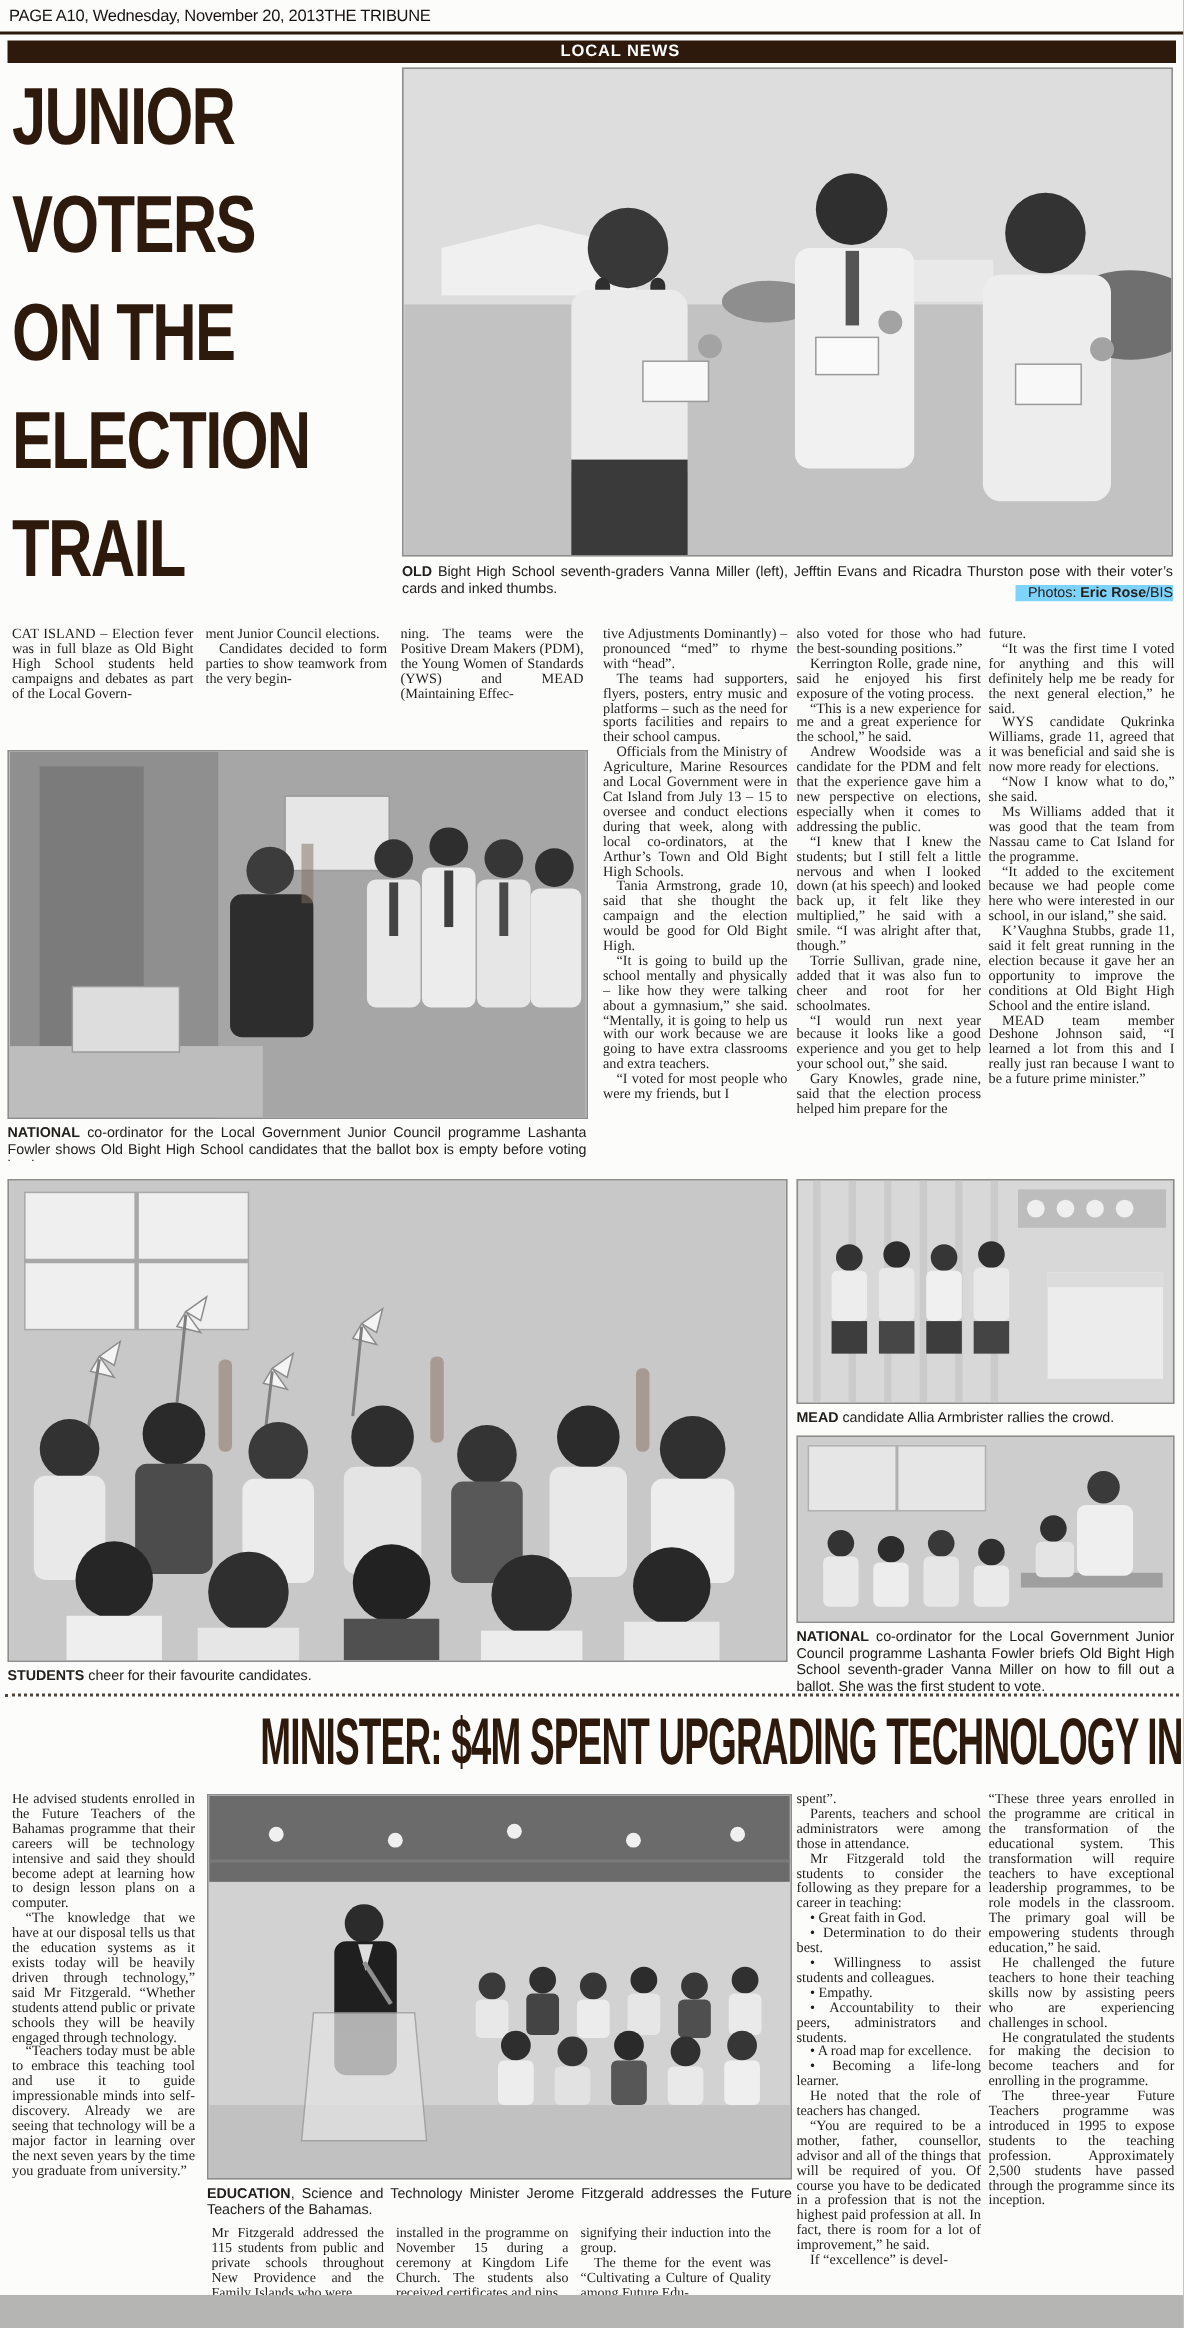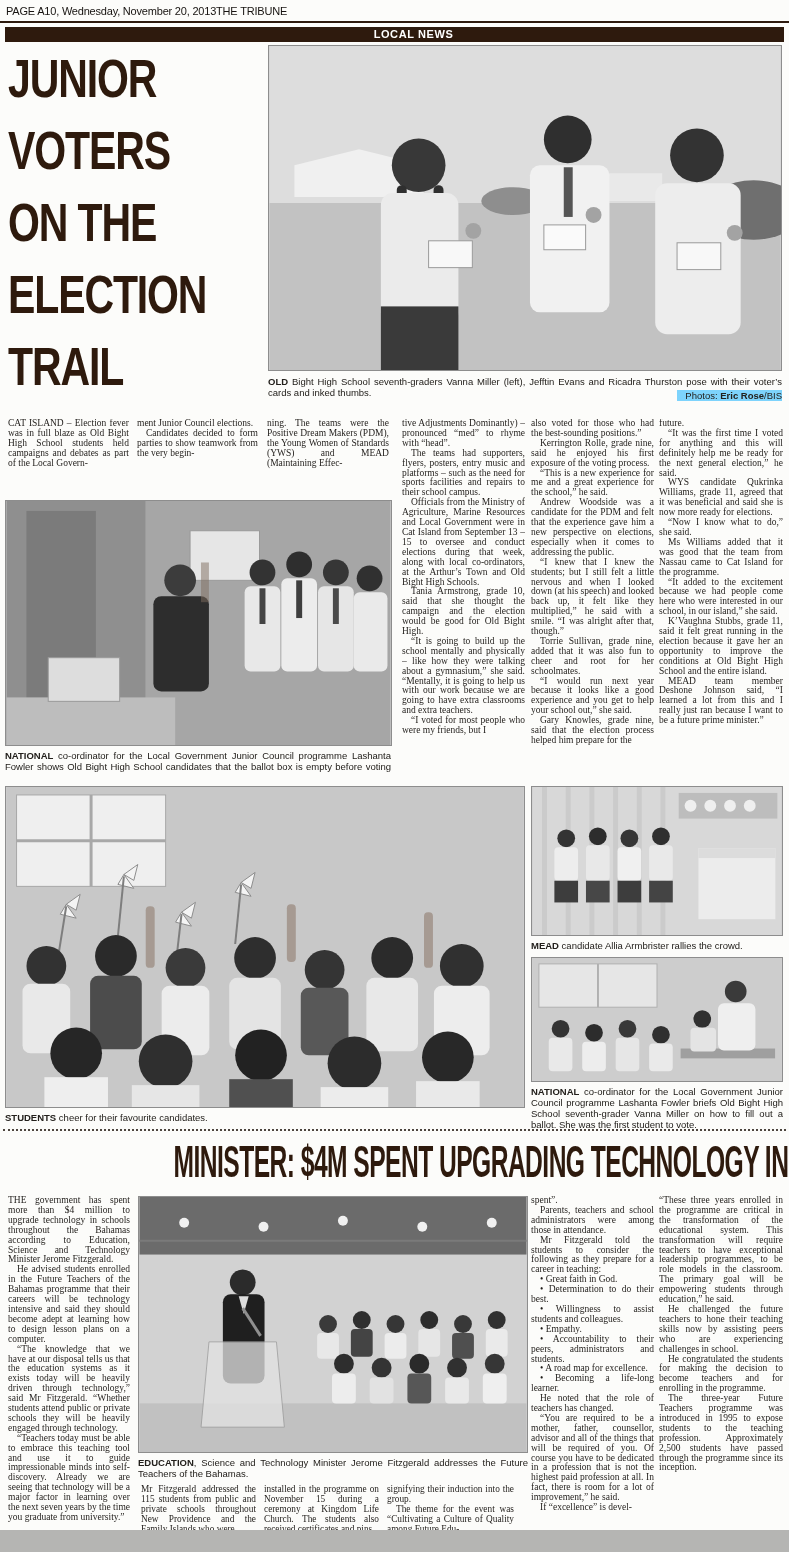--- a/index.html
+++ b/index.html
@@ -111,21 +111,21 @@
   <div class="abs col" style="left:137px; top:419px; width:121px; height:84px;">
       <p>ment Junior Council elections.</p>
       <p>Candidates decided to form parties to show teamwork from the very begin-</p>
     </div>
   <div class="abs col" style="left:267px; top:419px; width:122px; height:80px;">
       <p>ning. The teams were the Positive Dream Makers (PDM), the Young Women of Standards (YWS) and MEAD (Maintaining Effec-</p>
     </div>
   <div class="abs col" style="left:402px; top:419px; width:123px; height:330px;">
       <p>tive Adjustments Dominantly) – pronounced “med” to rhyme with “head”.</p>
       <p>The teams had supporters, flyers, posters, entry music and platforms – such as the need for sports facilities and repairs to their school campus.</p>
-      <p>Officials from the Ministry of Agriculture, Marine Resources and Local Government were in Cat Island from September 13 – 15 to oversee and conduct elections during that week, along with local co-ordinators, at the Arthur’s Town and Old Bight High Schools.</p>
+      <p>Officials from the Ministry of Agriculture, Marine Resources and Local Government were in Cat Island from July 13 – 15 to oversee and conduct elections during that week, along with local co-ordinators, at the Arthur’s Town and Old Bight High Schools.</p>
       <p>Tania Armstrong, grade 10, said that she thought the campaign and the election would be good for Old Bight High.</p>
       <p>“It is going to build up the school mentally and physically – like how they were talking about a gymnasium,” she said. “Mentally, it is going to help us with our work because we are going to have extra classrooms and extra teachers.</p>
       <p>“I voted for most people who were my friends, but I</p>
     </div>
   <div class="abs col" style="left:531px; top:419px; width:123px; height:362px;">
       <p>also voted for those who had the best-sounding positions.”</p>
       <p>Kerrington Rolle, grade nine, said he enjoyed his first exposure of the voting process.</p>
       <p>“This is a new experience for me and a great experience for the school,” he said.</p>
       <p>Andrew Woodside was a candidate for the PDM and felt that the experience gave him a new perspective on elections, especially when it comes to addressing the public.</p>
       <p>“I knew that I knew the students; but I still felt a little nervous and when I looked down (at his speech) and looked back up, it felt like they multiplied,” he said with a smile. “I was alright after that, though.”</p>
@@ -298,21 +298,20 @@
     </svg>
   </div>
   <div class="abs caption" style="left:531px; top:1086px; width:252px; height:46px;">
     <span class="lead">NATIONAL</span><span> co-ordinator for the Local Government Junior Council programme Lashanta Fowler briefs Old Bight High School seventh-grader Vanna Miller on how to fill out a ballot. She was the first student to vote.</span>
   </div>
 
   <div class="abs dotted-rule"></div>
   <div class="abs headline2">MINISTER: $4M SPENT UPGRADING TECHNOLOGY IN SCHOOLS</div>
 
   <div class="abs col" style="left:8px; top:1196px; width:122px; height:334px;">
-      <p>THE government has spent more than $4 million to upgrade technology in schools throughout the Bahamas according to Education, Science and Technology Minister Jerome Fitzgerald.</p>
       <p>He advised students enrolled in the Future Teachers of the Bahamas programme that their careers will be technology intensive and said they should become adept at learning how to design lesson plans on a computer.</p>
       <p>“The knowledge that we have at our disposal tells us that the education systems as it exists today will be heavily driven through technology,” said Mr Fitzgerald. “Whether students attend public or private schools they will be heavily engaged through technology.</p>
       <p>“Teachers today must be able to embrace this teaching tool and use it to guide impressionable minds into self-discovery. Already we are seeing that technology will be a major factor in learning over the next seven years by the time you graduate from university.”</p>
     </div>
 
   <div class="abs photo" style="left:138px; top:1196px; width:390px; height:257px;">
     <svg viewBox="0 0 390 257">
       <rect width="390" height="257" fill="#d2d2d2"></rect>
       <rect width="390" height="58" fill="#6b6b6b"></rect>
       <g fill="#f0f0f0">

